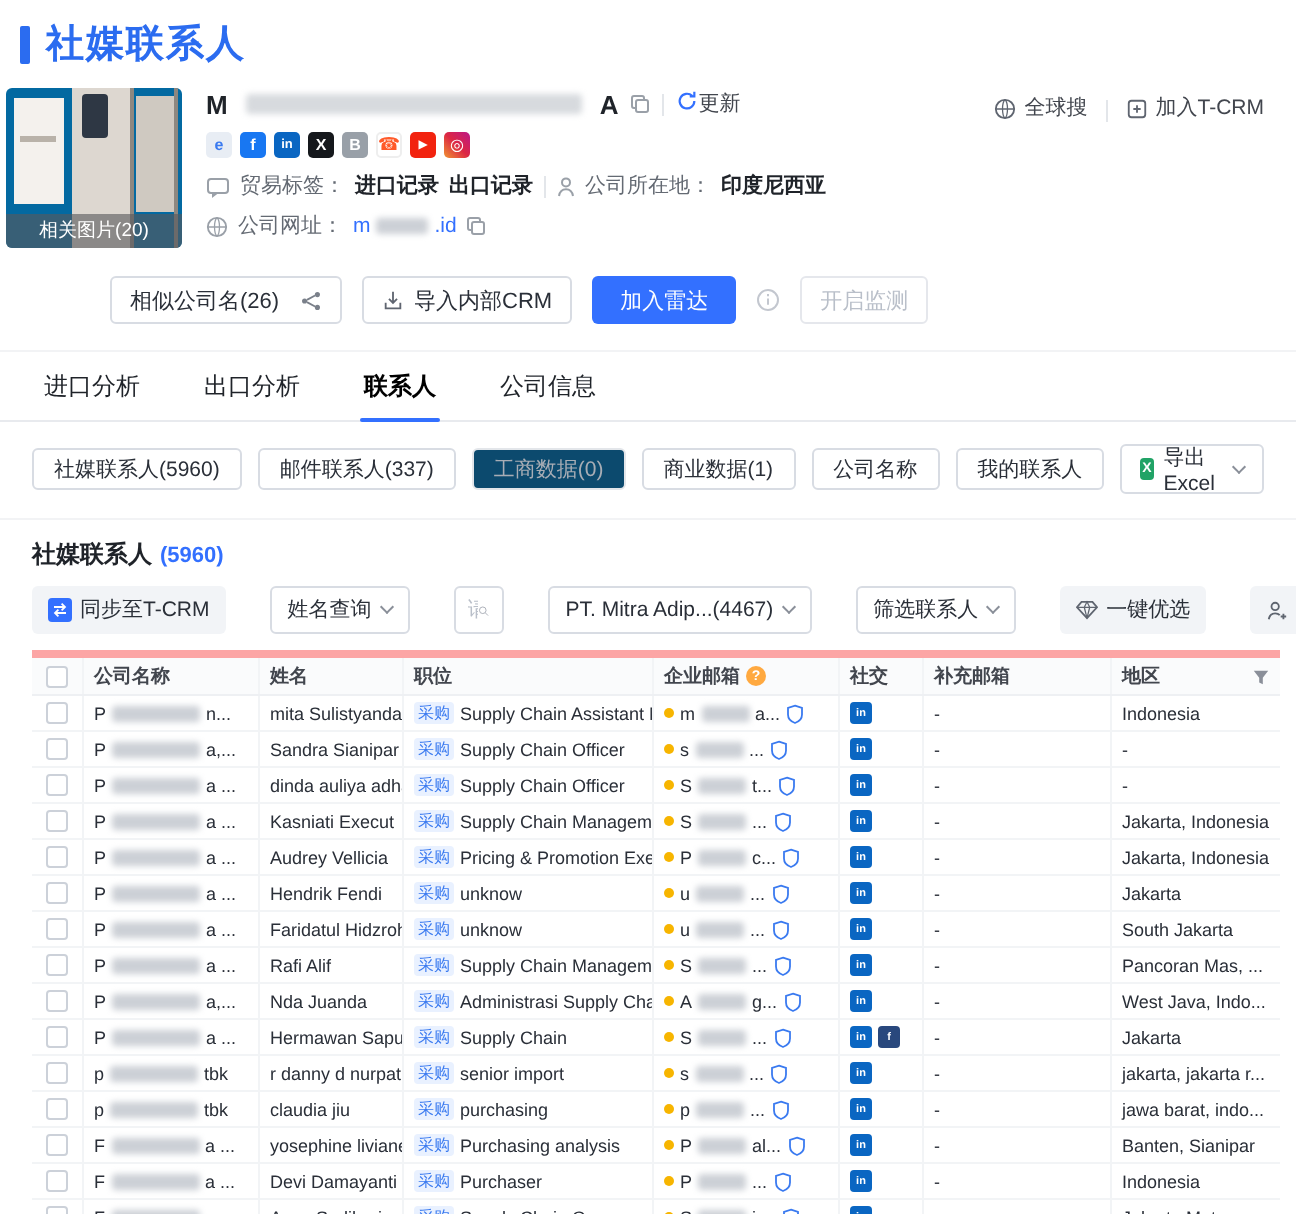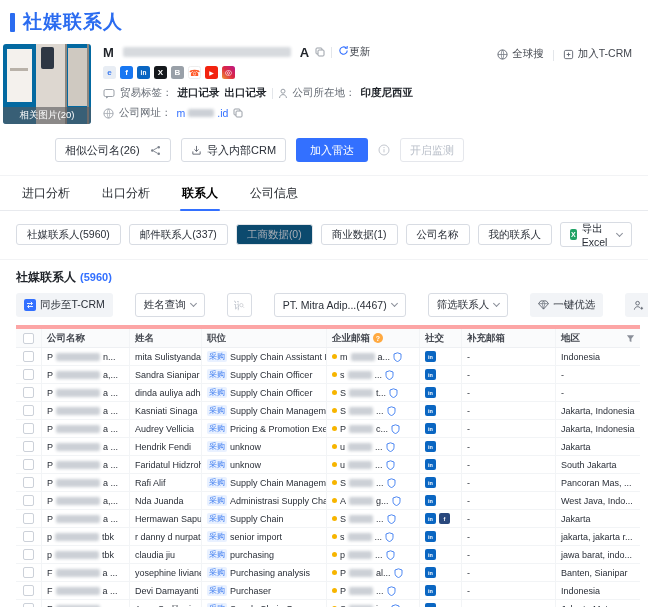--- a/index.html
+++ b/index.html
@@ -442,21 +442,21 @@
       <div class="t-row">
     <div class="tc w-check">
           <span class="cb"></span>
         </div>
     <div class="tc w-company">
       <span>P</span>
       <span class="blur co"></span>
       <span class="ellip">a ...</span>
     </div>
     <div class="tc w-name">
-          <span>Kasniati Sinaga</span>
+          <span>Kasniati Execut</span>
         </div>
     <div class="tc w-pos">
       <span class="tag-cg">采购</span>
       <span>Supply Chain Management</span>
     </div>
     <div class="tc w-email">
       <span class="dot"></span>
       <span>S</span>
       <span class="blur em"></span>
       <span class="ellip">...</span>

